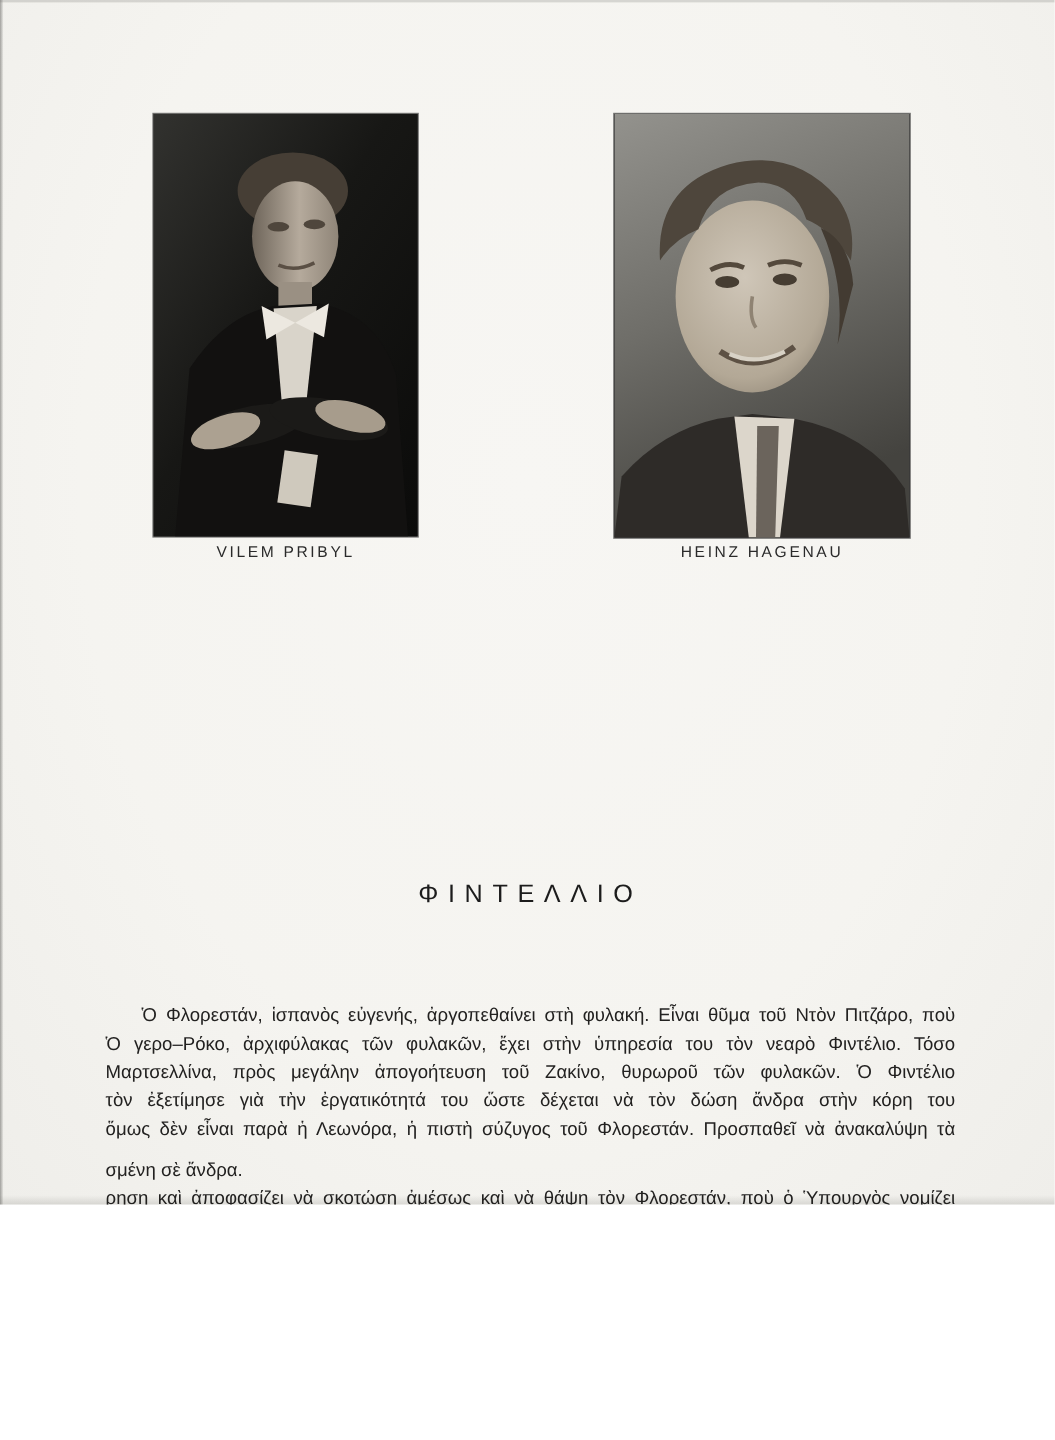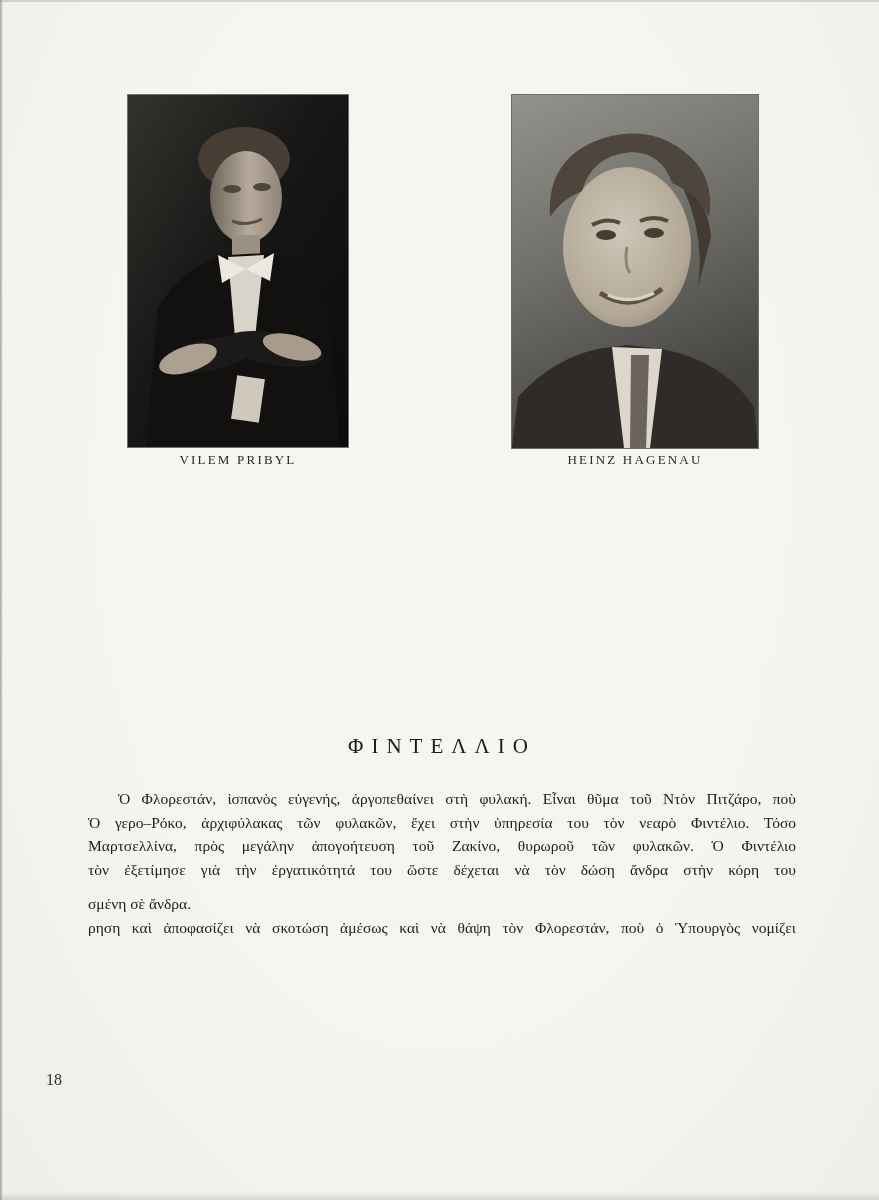--- a/index.html
+++ b/index.html
@@ -1,22 +1,22 @@
 <!DOCTYPE html>
 <html><head>
 <meta charset="utf-8">
 <style>
   html, body { margin: 0; padding: 0; background: #ffffff; }
   .page {
     position: relative;
     width: 879px;
-    height: 1200px;
+    height: 1004px;
     overflow: hidden;
     background: radial-gradient(ellipse at 50% 40%, #f7f6f3 0%, #f5f4f0 60%, #efeeea 100%);
-    font-family: Liberation Serif, serif;
+    font-family: Liberation Sans, sans-serif;
     color: #262626;
   }
   
   .edge-left {
     position: absolute; left: 0; top: 0; width: 3px; height: 100%;
     background: linear-gradient(to right, rgba(95,95,92,0.55), rgba(95,95,92,0));
   }
   .edge-top {
     position: absolute; left: 0; top: 0; width: 100%; height: 2px;
     background: rgba(120,120,115,0.25);
@@ -57,21 +57,21 @@
     left: 88px; top: 787px; width: 708px;
     font-size: 15.5px;
     line-height: 23.73px;
     color: #222120;
   }
   .tline {
     text-align: justify;
     text-align-last: justify;
     white-space: normal;
   }
-  .tline.indent { text-indent: 30px; }
+  .tline.indent { text-indent: 30px; margin-top: 48px; }
   .tline.end { text-align-last: left; margin-top: 10px; }
   .page-number {
     position: absolute;
     left: 46px; top: 1071px;
     font-size: 16px;
     color: #2e2e2e;
   }
 </style>
 </head>
 <body>
@@ -149,20 +149,21 @@
   <div class="caption caption-left">VILEM PRIBYL</div>
   <div class="caption caption-right">HEINZ HAGENAU</div>
 
   <div class="opera-title">ΦΙΝΤΕΛΛΙΟ</div>
 
   <div class="bodytext">
     <div class="tline indent">Ὁ Φλορεστάν, ἱσπανὸς εὐγενής, ἀργοπεθαίνει στὴ φυλακή. Εἶναι θῦμα τοῦ Ντὸν Πιτζάρο, ποὺ</div>
     <div class="tline">Ὁ γερο–Ρόκο, ἀρχιφύλακας τῶν φυλακῶν, ἔχει στὴν ὑπηρεσία του τὸν νεαρὸ Φιντέλιο. Τόσο</div>
     <div class="tline">Μαρτσελλίνα, πρὸς μεγάλην ἀπογοήτευση τοῦ Ζακίνο, θυρωροῦ τῶν φυλακῶν. Ὁ Φιντέλιο</div>
     <div class="tline">τὸν ἐξετίμησε γιὰ τὴν ἐργατικότητά του ὥστε δέχεται νὰ τὸν δώση ἄνδρα στὴν κόρη του</div>
+    <div class="tline">ὅμως δὲν εἶναι παρὰ ἡ Λεωνόρα, ἡ πιστὴ σύζυγος τοῦ Φλορεστάν. Προσπαθεῖ νὰ ἀνακαλύψη τὰ</div>
     <div class="tline end">σμένη σὲ ἄνδρα.</div>
     <div class="tline">ρηση καὶ ἀποφασίζει νὰ σκοτώση ἀμέσως καὶ νὰ θάψη τὸν Φλορεστάν, ποὺ ὁ Ὑπουργὸς νομίζει</div>
 
   </div>
 
   <div class="page-number">18</div>
 
 </div>
 
 </body></html>

